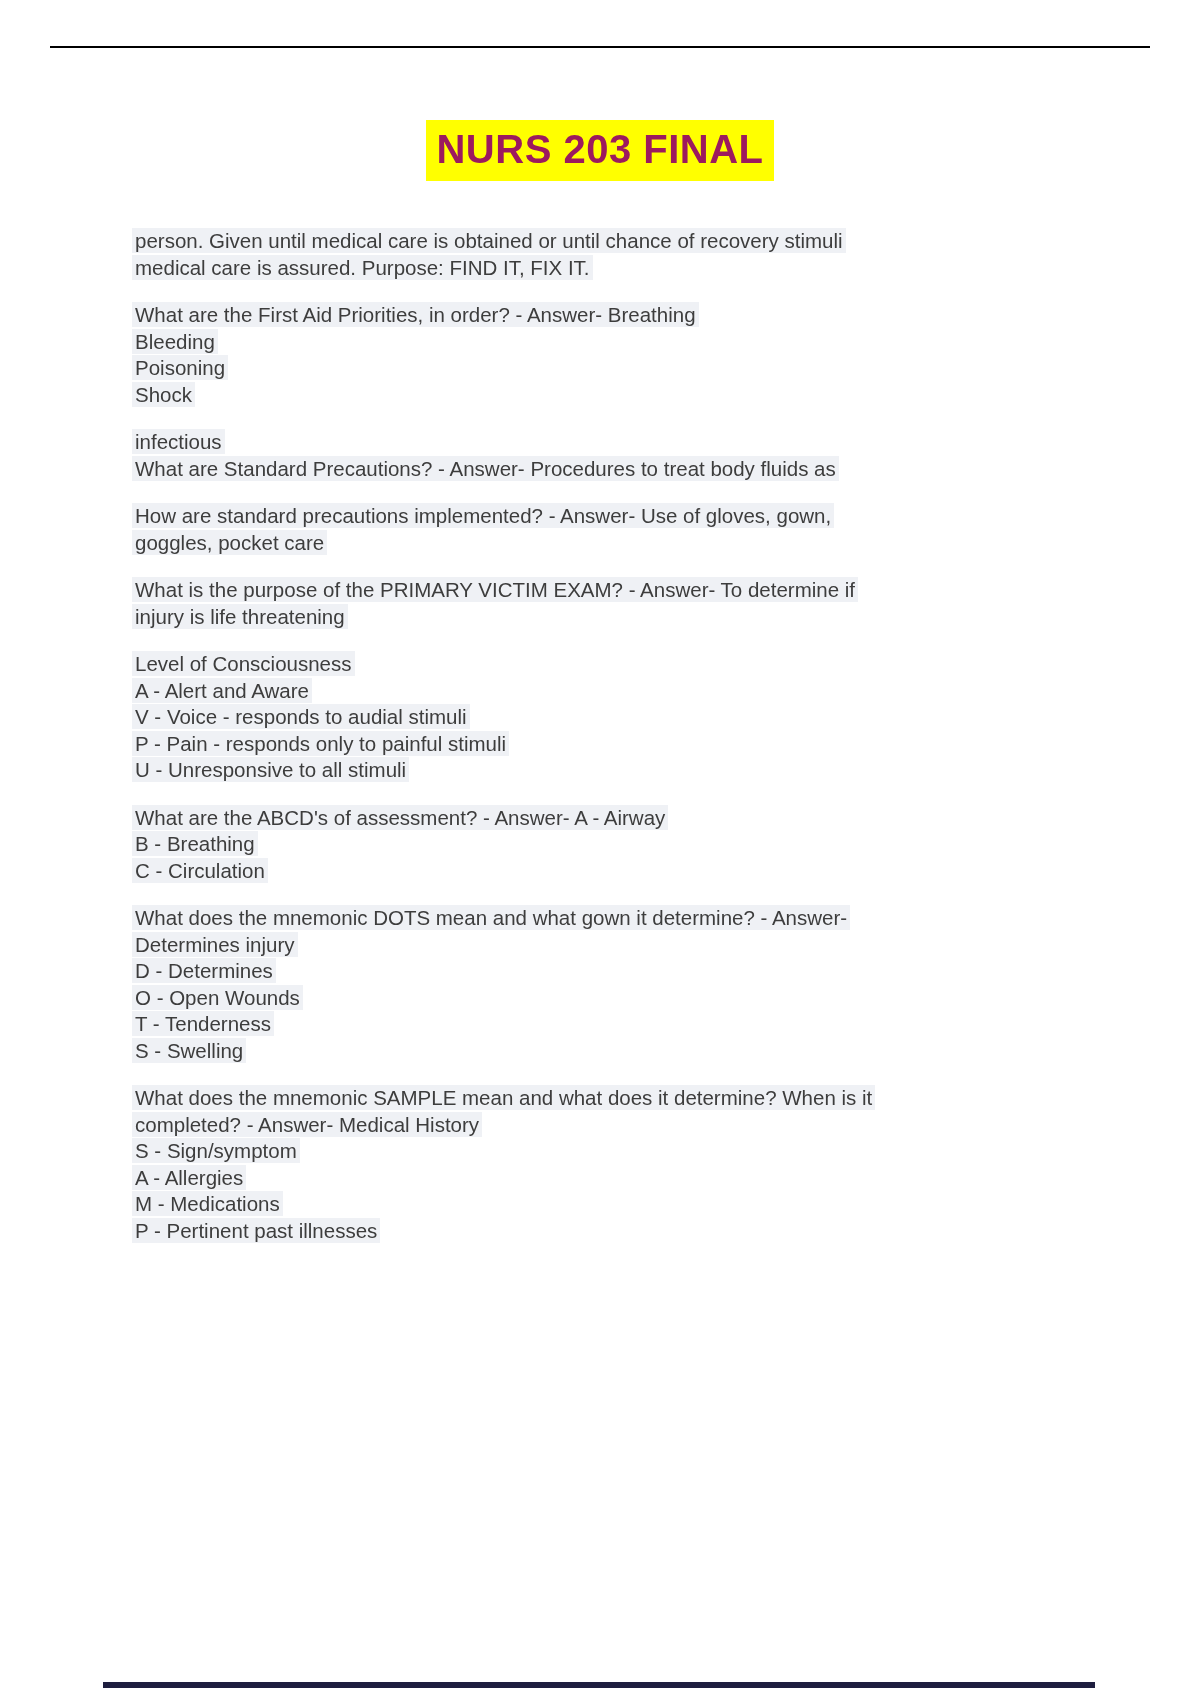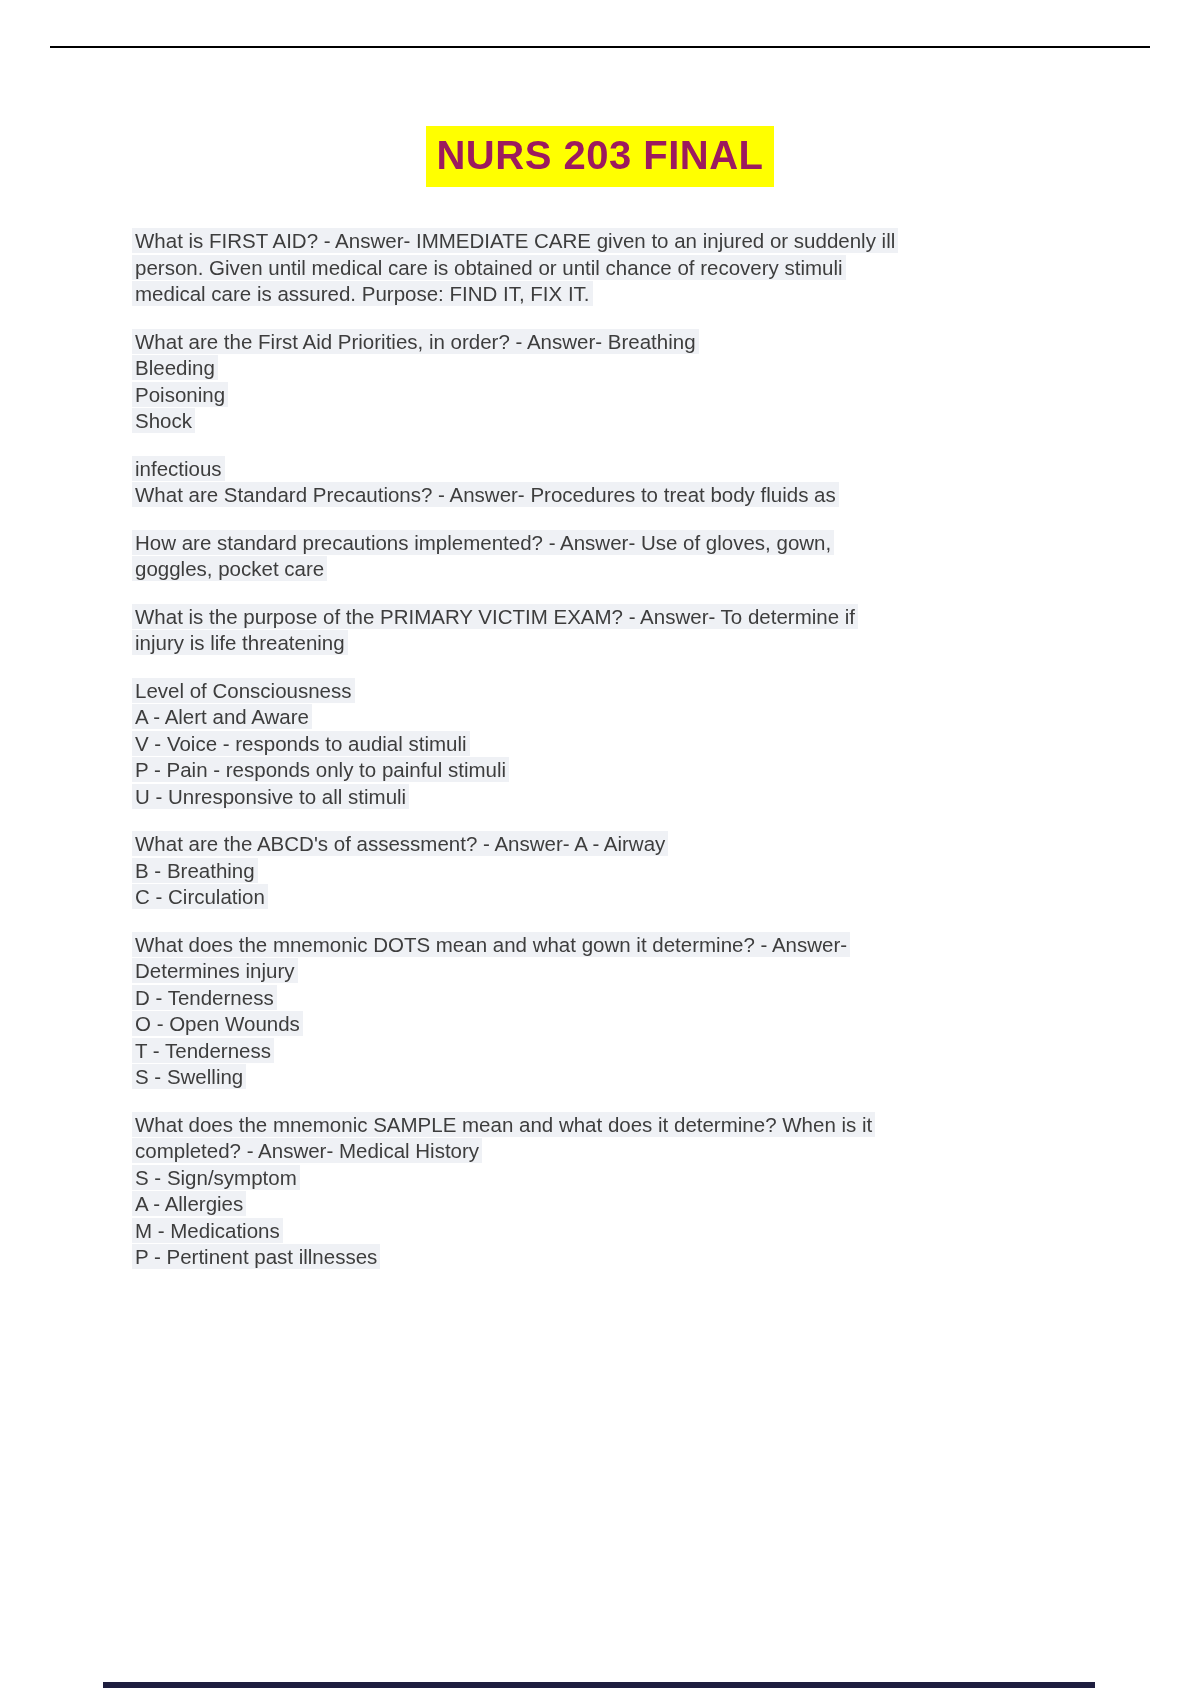--- a/index.html
+++ b/index.html
@@ -25,21 +25,21 @@
   .bottom-rule {
     position: absolute;
     top: 1682px;
     left: 103px;
     width: 992px;
     height: 6px;
     background: var(--bottom-rule, #1e1e3f);
   }
   h1.title {
     position: absolute;
-    top: 126px;
+    top: 120px;
     left: 0;
     right: 0;
     margin: 0;
     text-align: center;
     font-weight: bold;
   }
   .title-hl {
     display: inline-block;
     background: var(--title-hl, #ffff00);
     color: var(--title-text, #9c1a5e);
@@ -73,21 +73,20 @@
 
 <div class="sheet">
   <div class="top-rule"></div>
 
   <h1 class="title">
     <span class="title-hl">NURS 203 FINAL</span>
   </h1>
 
   <div class="content">
       <div class="qa-block">
-        <div class="qa-line"><span class="hl">What is FIRST AID? - Answer- IMMEDIATE CARE given to an injured or suddenly ill</span></div>
         <div class="qa-line"><span class="hl">person. Given until medical care is obtained or until chance of recovery stimuli</span></div>
         <div class="qa-line"><span class="hl">medical care is assured. Purpose: FIND IT, FIX IT.</span></div>
       </div>
       <div class="qa-block">
         <div class="qa-line"><span class="hl">What are the First Aid Priorities, in order? - Answer- Breathing</span></div>
         <div class="qa-line"><span class="hl">Bleeding</span></div>
         <div class="qa-line"><span class="hl">Poisoning</span></div>
         <div class="qa-line"><span class="hl">Shock</span></div>
       </div>
       <div class="qa-block">
@@ -110,21 +109,21 @@
         <div class="qa-line"><span class="hl">U - Unresponsive to all stimuli</span></div>
       </div>
       <div class="qa-block">
         <div class="qa-line"><span class="hl">What are the ABCD's of assessment? - Answer- A - Airway</span></div>
         <div class="qa-line"><span class="hl">B - Breathing</span></div>
         <div class="qa-line"><span class="hl">C - Circulation</span></div>
       </div>
       <div class="qa-block">
         <div class="qa-line"><span class="hl">What does the mnemonic DOTS mean and what gown it determine? - Answer-</span></div>
         <div class="qa-line"><span class="hl">Determines injury</span></div>
-        <div class="qa-line"><span class="hl">D - Tenderness</span></div>
+        <div class="qa-line"><span class="hl">D - Determines</span></div>
         <div class="qa-line"><span class="hl">O - Open Wounds</span></div>
         <div class="qa-line"><span class="hl">T - Tenderness</span></div>
         <div class="qa-line"><span class="hl">S - Swelling</span></div>
       </div>
       <div class="qa-block">
         <div class="qa-line"><span class="hl">What does the mnemonic SAMPLE mean and what does it determine? When is it</span></div>
         <div class="qa-line"><span class="hl">completed? - Answer- Medical History</span></div>
         <div class="qa-line"><span class="hl">S - Sign/symptom</span></div>
         <div class="qa-line"><span class="hl">A - Allergies</span></div>
         <div class="qa-line"><span class="hl">M - Medications</span></div>

